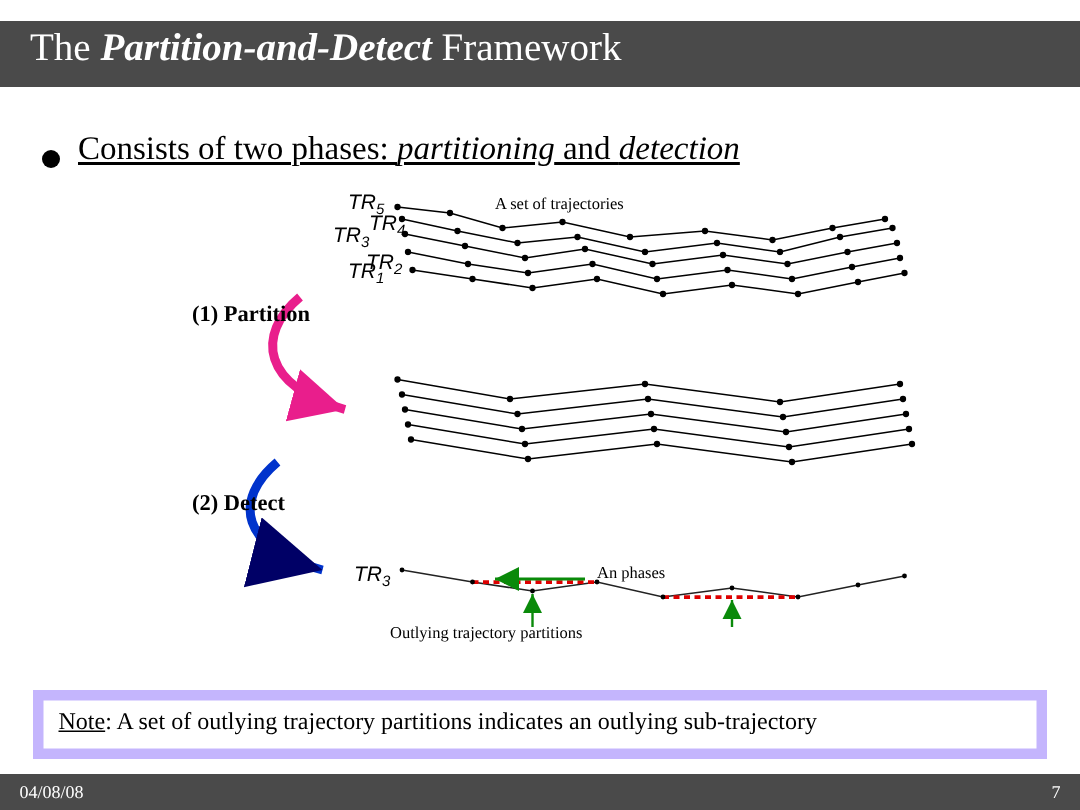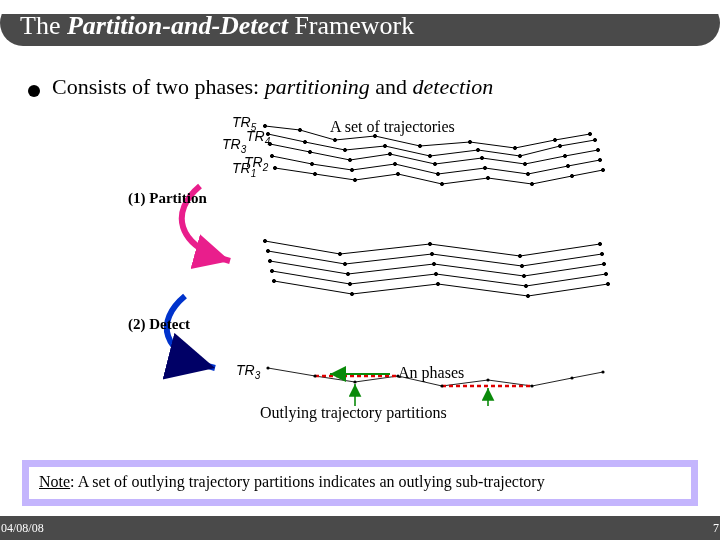--- a/index.html
+++ b/index.html
@@ -8,48 +8,48 @@
     height: 540px;
     font-family: "Times New Roman", Times, serif;
     background: #fff;
     color: #000;
     position: relative;
     overflow: hidden;
   }
   .title-bar {
     background: #4a4a4a;
     color: #fff;
-    height: 46px;
+    height: 58px;
     padding: 0 20px;
     display: flex;
     align-items: center;
     position: relative;
-    border-radius: 26px;
   }
   .title-bar::before {
     content: "";
     position: absolute;
     left: 0; top: 0;
     width: 100%; height: 14px;
     background: #fff;
   }
   .title-text {
     font-size: 26px;
     position: relative;
     z-index: 1;
     margin-top: 6px;
   }
   .title-text .plain { font-weight: normal; }
   .title-text .bold { font-weight: bold; font-style: italic; }
   .title-text .fw { font-weight: normal; }
   .bullet-row {
     display: flex;
-    align-items: center;
+    align-items: flex-end;
     margin: 28px 0 0 28px;
     font-size: 22px;
+    text-decoration: underline;
   }
   .bullet-dot {
     width: 12px; height: 12px;
     background: #000;
     border-radius: 50%;
     margin-top: 8px;
     margin-right: 12px;
     flex-shrink: 0;
   }
   .italic { font-style: italic; }
@@ -61,21 +61,21 @@
   }
   .label {
     position: absolute;
     font-family: Liberation Sans, sans-serif;
     font-size: 14px;
     font-style: italic;
   }
   .label sub { font-size: 10px; font-style: italic; }
   .ann {
     position: absolute;
-    font-size: 16px;
+    font-size: 11px;
   }
   .step {
     position: absolute;
     font-size: 15px;
     font-weight: bold;
   }
   .note-box {
     position: absolute;
     left: 22px; right: 22px;
     border: 7px solid #c4b5fd;
@@ -86,21 +86,21 @@
   .footer {
     position: absolute;
     bottom: 0; left: 0; right: 0;
     height: 24px;
     background: #4a4a4a;
     color: #fff;
     font-size: 12px;
     display: flex;
     align-items: center;
     justify-content: space-between;
-    padding: 0 1px;
+    padding: 0 13px;
   }
   svg { position: absolute; }
 </style>
 </head>
 <body>
 
 <div class="title-bar">
   <div class="title-text">
     <span class="plain">The </span><span class="bold">Partition-and-Detect</span><span class="fw"> Framework</span>
   </div>

